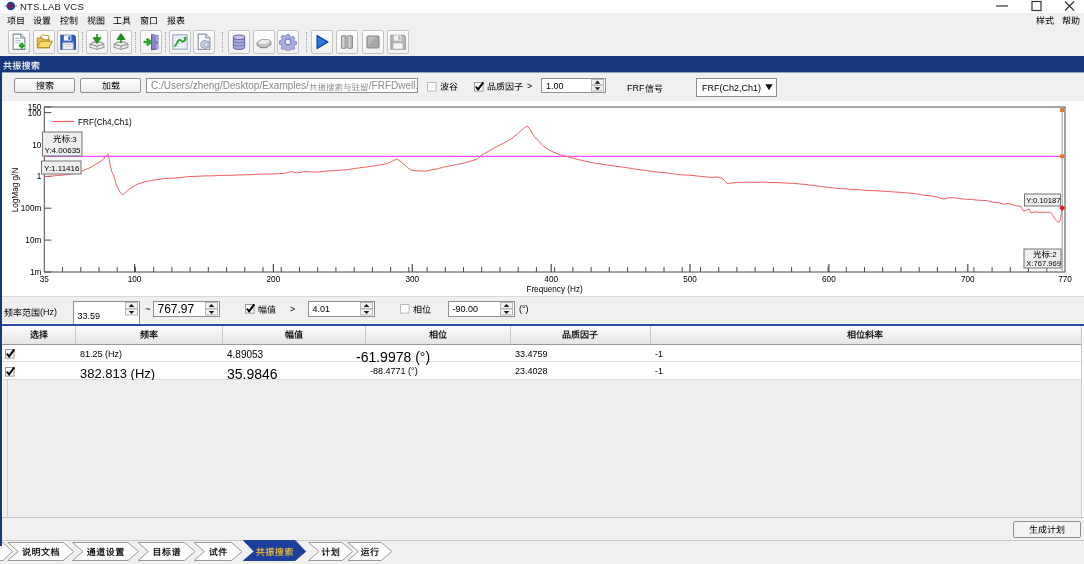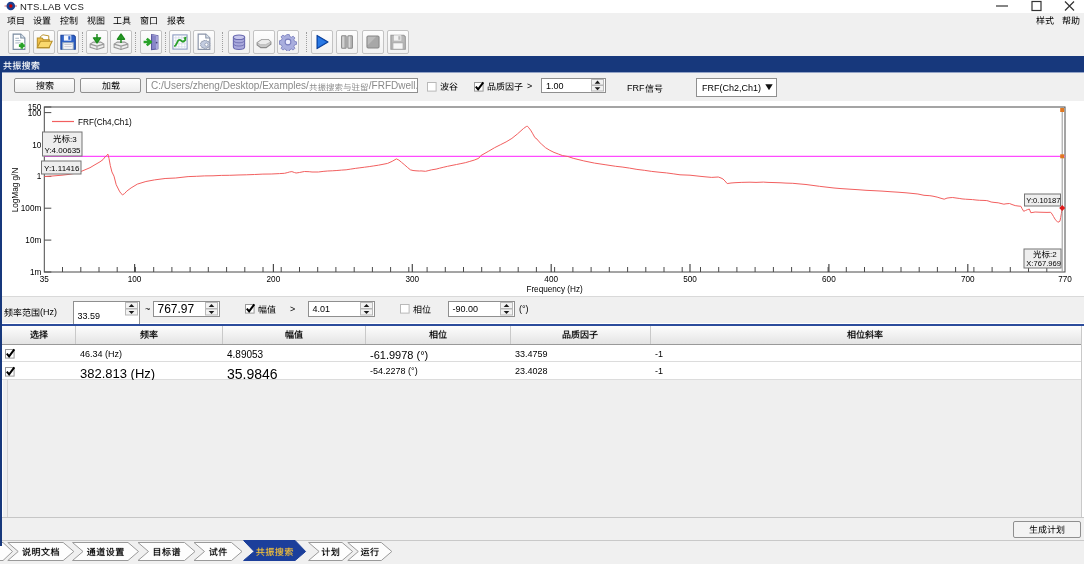--- a/index.html
+++ b/index.html
@@ -604,33 +604,33 @@
 <div class="a" style="left:510.0px;top:326px;height:18px;border-left:1px solid #c9c9c9"></div>
 <div class="a" style="left:510.0px;top:344.5px;height:35px;border-left:1px solid #d4d4d4"></div>
 <div class="a" style="left:650.0px;top:326px;height:18px;border-left:1px solid #c9c9c9"></div>
 <div class="a" style="left:650.0px;top:344.5px;height:35px;border-left:1px solid #d4d4d4"></div>
 <div class="a" style="left:2px;top:344.5px;width:1078.5px;height:35px;background:#fff"></div>
 <div class="a" style="left:2px;top:344.5px;width:1078.5px;height:17.5px;border-bottom:1px solid #dcdcdc"></div>
 <svg class="a" style="left:5.0px;top:349.0px;overflow:visible" width="10" height="10">
     <rect x="0.5" y="0.5" width="8.6" height="8.6" fill="#fff" stroke="#9a9a9a"></rect>
     <path d="M1.8 4.6 L4.1 7.4 L9.3 0.4" fill="none" stroke="#000" stroke-width="2"></path>
   </svg>
-<div class="a" style="left:80.0px;top:348.5px;font-size:9px">46.34 (Hz)</div>
+<div class="a" style="left:80.0px;top:348.5px;font-size:9px">81.25 (Hz)</div>
 <div class="a" style="left:227.0px;top:348.5px;font-size:10px">4.89053</div>
-<div class="a" style="left:370.0px;top:348.5px;font-size:11px">-61.9978 (°)</div>
+<div class="a" style="left:356px;top:348.5px;font-size:14px">-61.9978 (°)</div>
 <div class="a" style="left:515.0px;top:348.5px;font-size:9px">33.4759</div>
 <div class="a" style="left:655.0px;top:348.5px;font-size:9px">-1</div>
 <div class="a" style="left:2px;top:362.0px;width:1078.5px;height:17.5px;border-bottom:1px solid #dcdcdc"></div>
 <svg class="a" style="left:5.0px;top:366.5px;overflow:visible" width="10" height="10">
     <rect x="0.5" y="0.5" width="8.6" height="8.6" fill="#fff" stroke="#9a9a9a"></rect>
     <path d="M1.8 4.6 L4.1 7.4 L9.3 0.4" fill="none" stroke="#000" stroke-width="2"></path>
   </svg>
 <div class="a" style="left:80.0px;top:366.0px;font-size:13px">382.813 (Hz)</div>
 <div class="a" style="left:227.0px;top:366.0px;font-size:14px">35.9846</div>
-<div class="a" style="left:370.0px;top:366.0px;font-size:9px">-54.2278 (°)</div>
+<div class="a" style="left:370.0px;top:366.0px;font-size:9px">-88.4771 (°)</div>
 <div class="a" style="left:515.0px;top:366.0px;font-size:9px">23.4028</div>
 <div class="a" style="left:655.0px;top:366.0px;font-size:9px">-1</div>
 <div class="a" style="left:2px;top:379.5px;width:1078.5px;height:137px;background:#efefef;border-left:1px solid #fff"></div>
 <div class="a" style="left:7px;top:379.5px;height:137px;border-left:1px solid #d5d5d5"></div>
 <div class="a" style="left:1080.5px;top:325.5px;height:191px;border-left:1px solid #c9c9c9"></div>
 <div class="a" style="left:0;top:516.5px;width:1084px;height:24.5px;background:#f0f0f0;border-top:1px solid #c6c6c6"></div>
 <div class="a btn" style="left:1013px;top:521px;width:68px;height:16.5px;background:#f3f3f3">
     <svg width="36" height="9" viewBox="0 0 36 9" style="display:block;overflow:visible">
       <g transform="translate(0,7.88) scale(0.00900,-0.00900)" fill="#000">
         <use href="#u751f" xlink:href="#u751f" x="0"></use>

